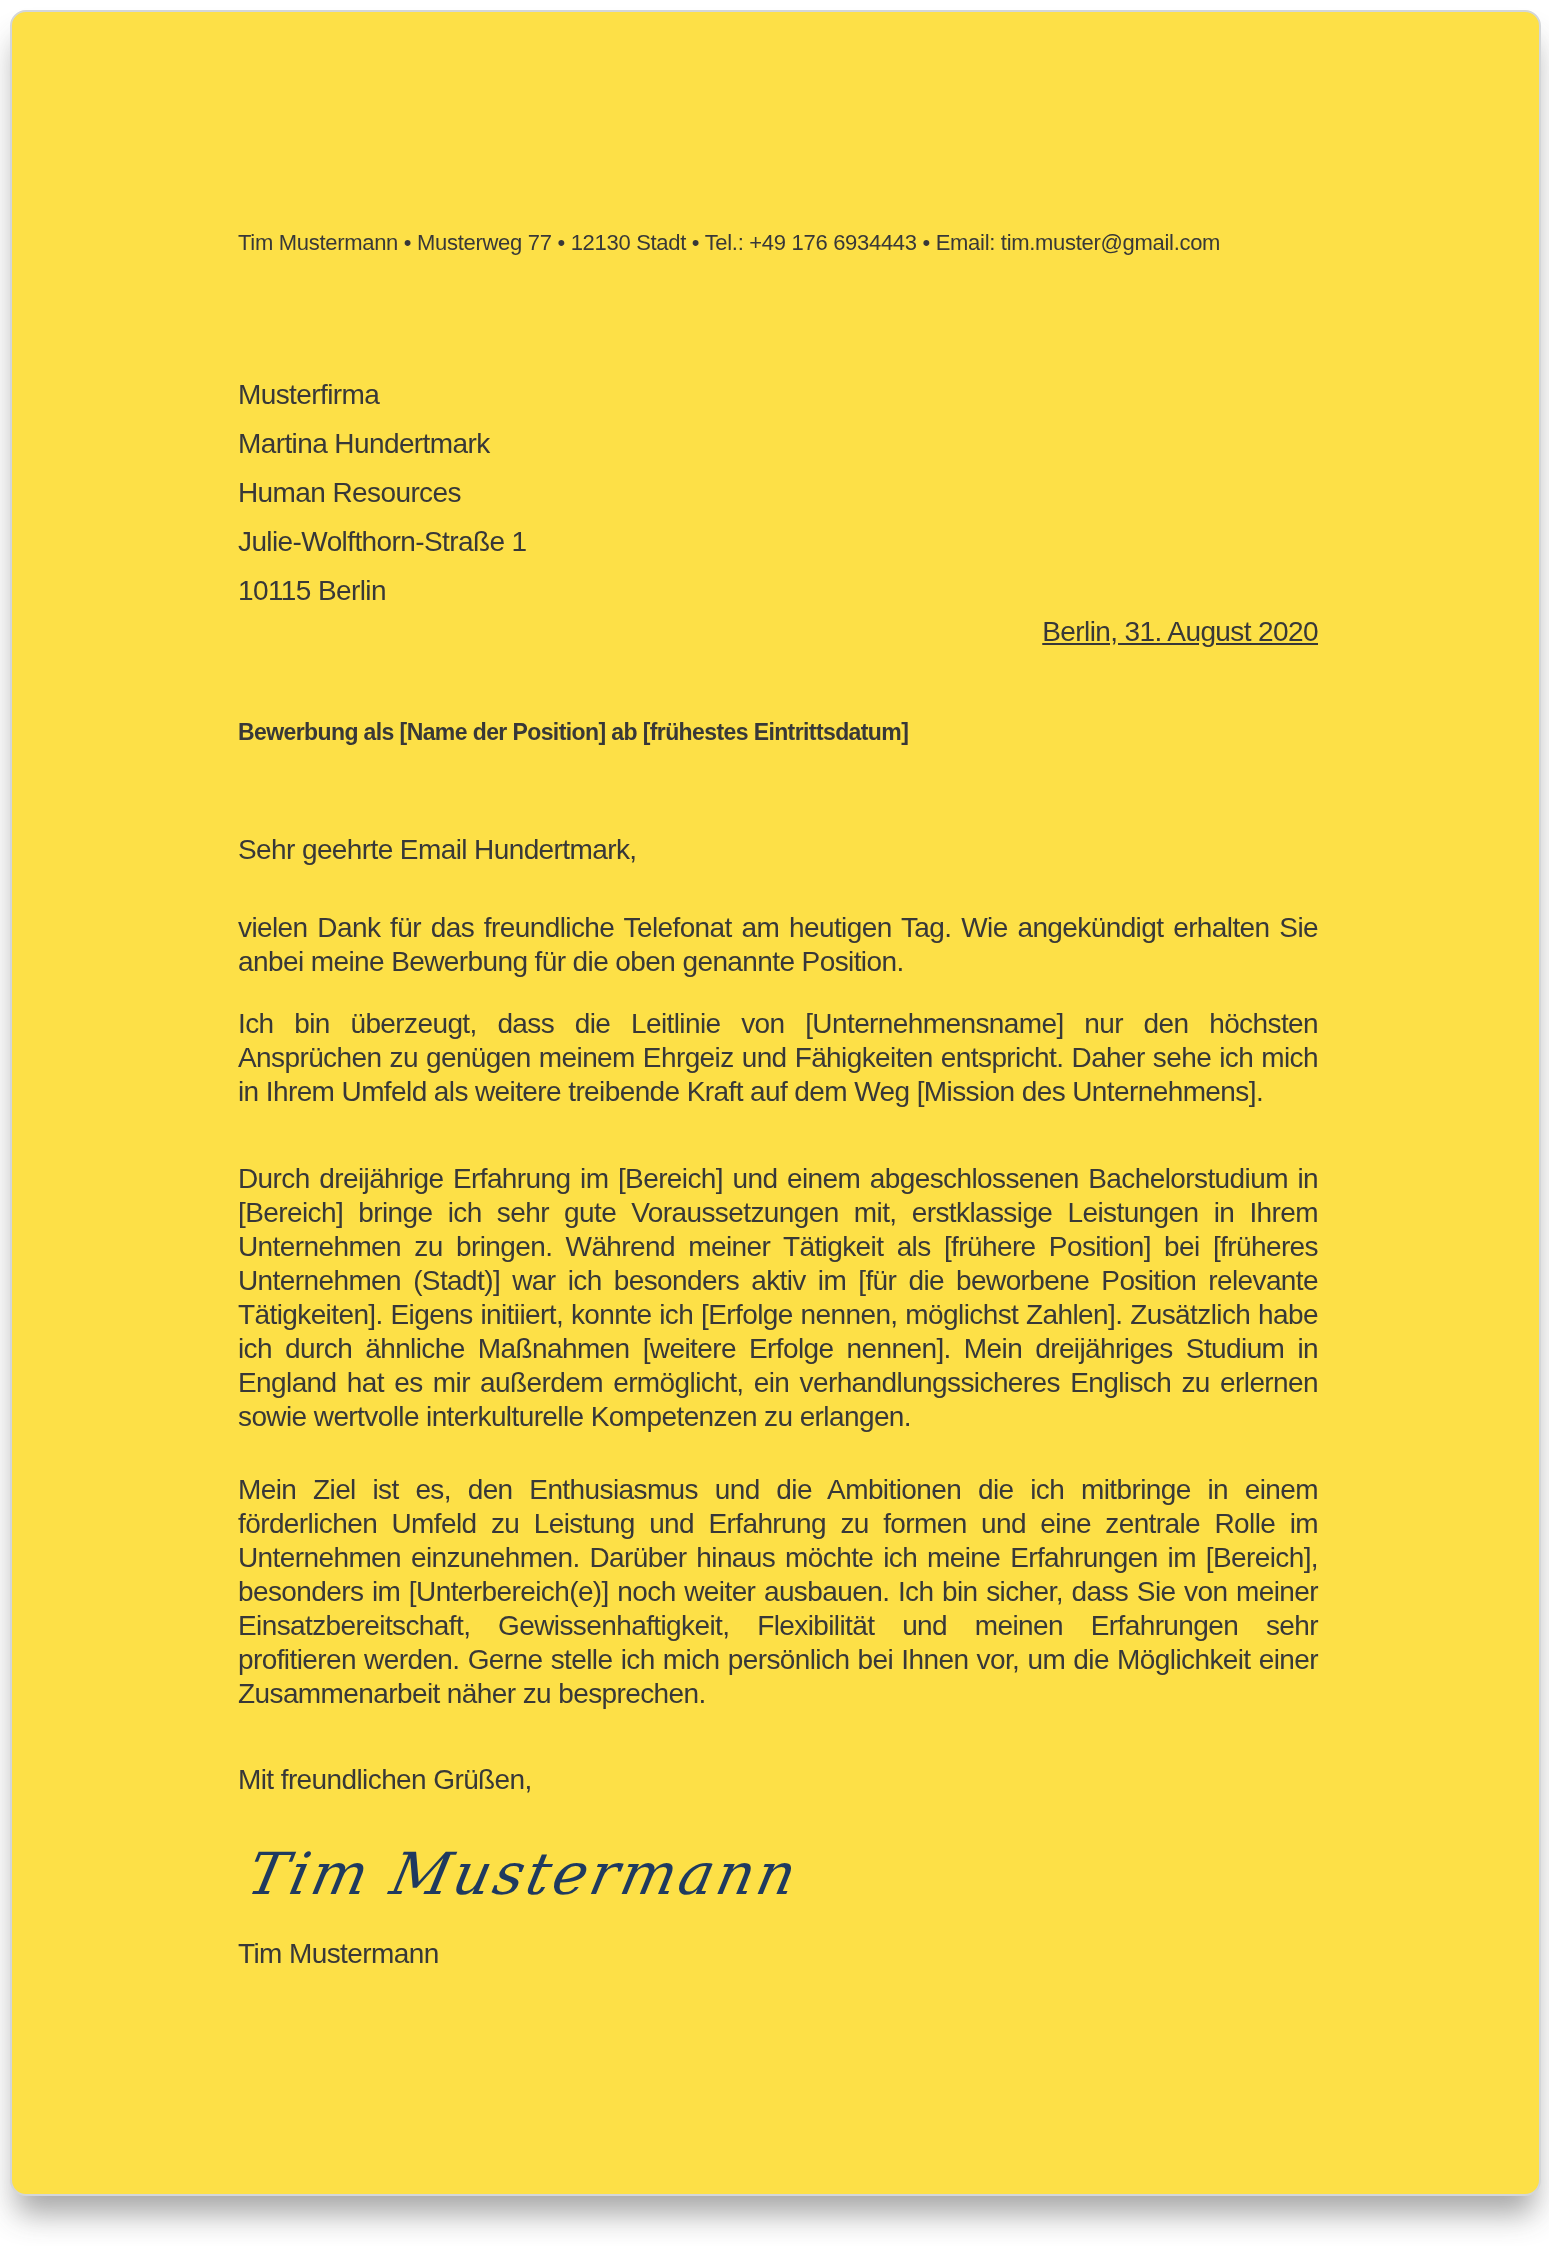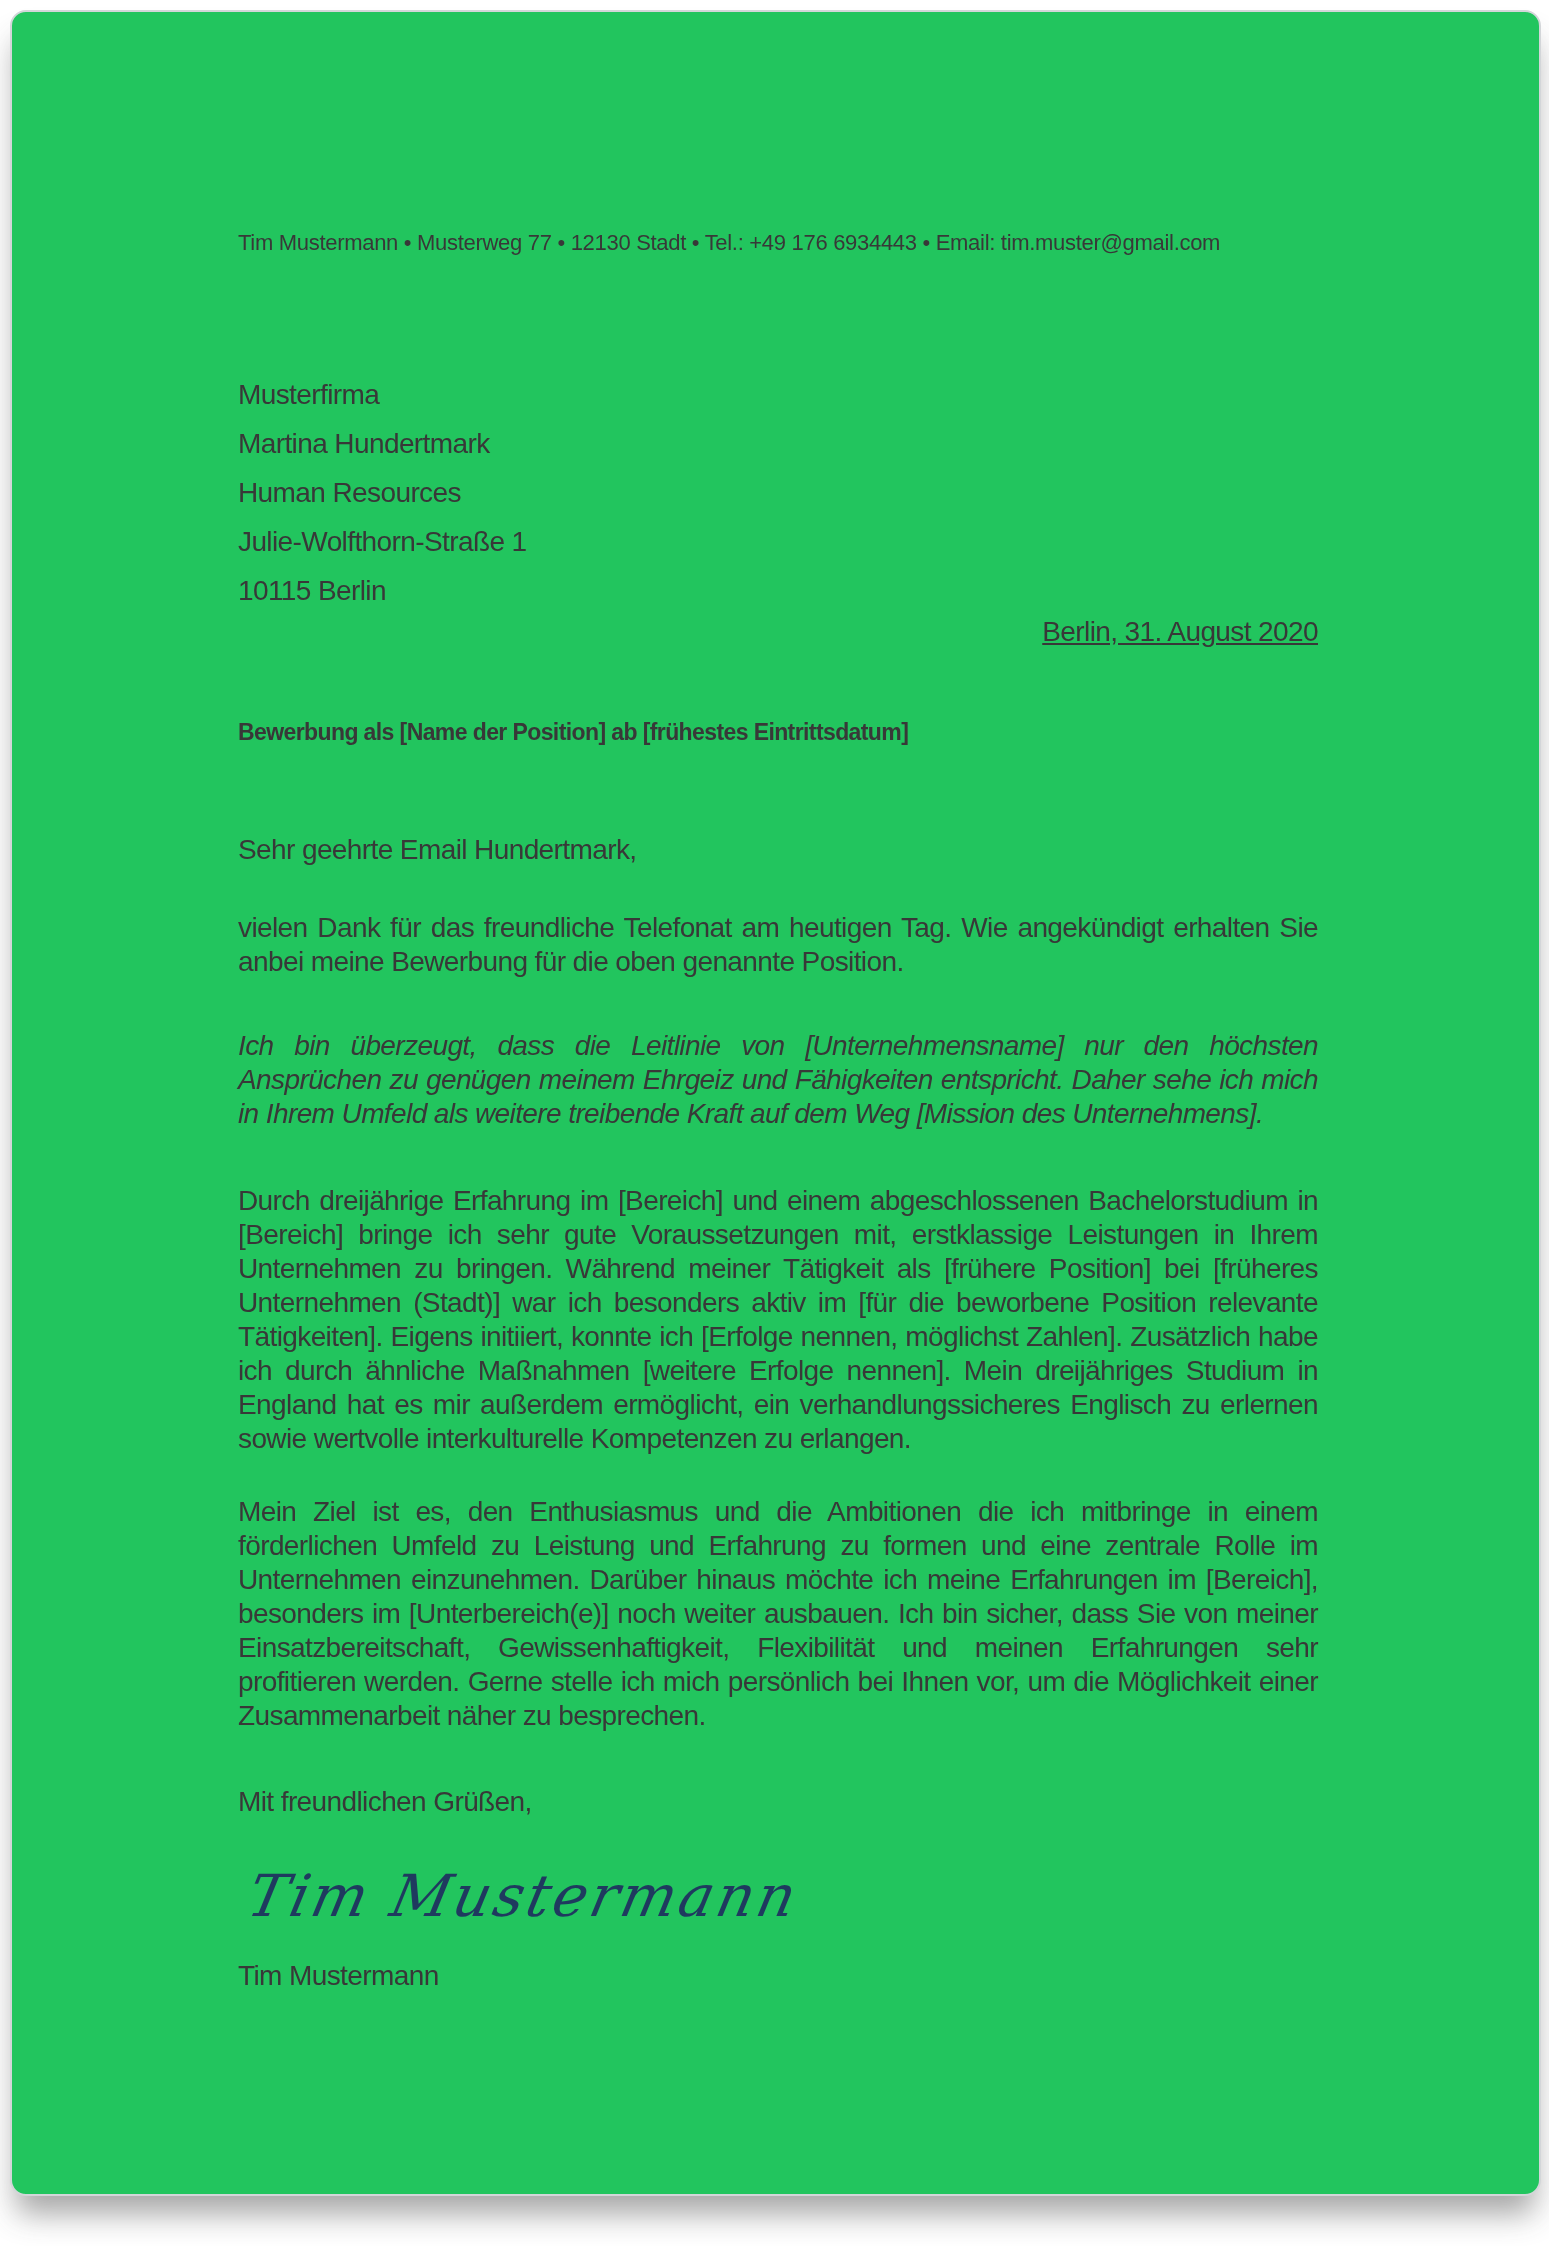--- a/index.html
+++ b/index.html
@@ -6,21 +6,21 @@
   html, body {
     width: 1549px; height: 2246px;
     background: #ffffff;
     font-family: "Liberation Sans", sans-serif;
     overflow: hidden;
   }
   .page {
     position: absolute;
     left: 10px; top: 10px;
     width: 1531px; height: 2186px;
-    background: #22c55e;
+    background: #fde047;
     border: 2px solid #d3d6d9;
     border-radius: 16px;
     box-shadow: 0 24px 30px -6px rgba(60,60,60,0.45);
   }
   .content {
     position: absolute;
     left: 226px; top: 0;
     width: 1080px;
     color: #383838;
   }
@@ -60,21 +60,21 @@
   }
   .para {
     font-size: 28px;
     line-height: 34px;
     letter-spacing: -0.6px;
     text-align: justify;
     hyphens: auto;
     -webkit-hyphens: auto;
   }
   .para.p1 { margin-top: 44px; }
-  .para.p2 { margin-top: 50px; font-style: italic; }
+  .para.p2 { margin-top: 28px; }
   .para.p3 { margin-top: 53px; }
   .para.p4 { margin-top: 39px; }
   .closing {
     margin-top: 52px;
     font-size: 28px;
     line-height: 34px;
     letter-spacing: -0.6px;
   }
   .signature-script {
     margin-top: 24px;

